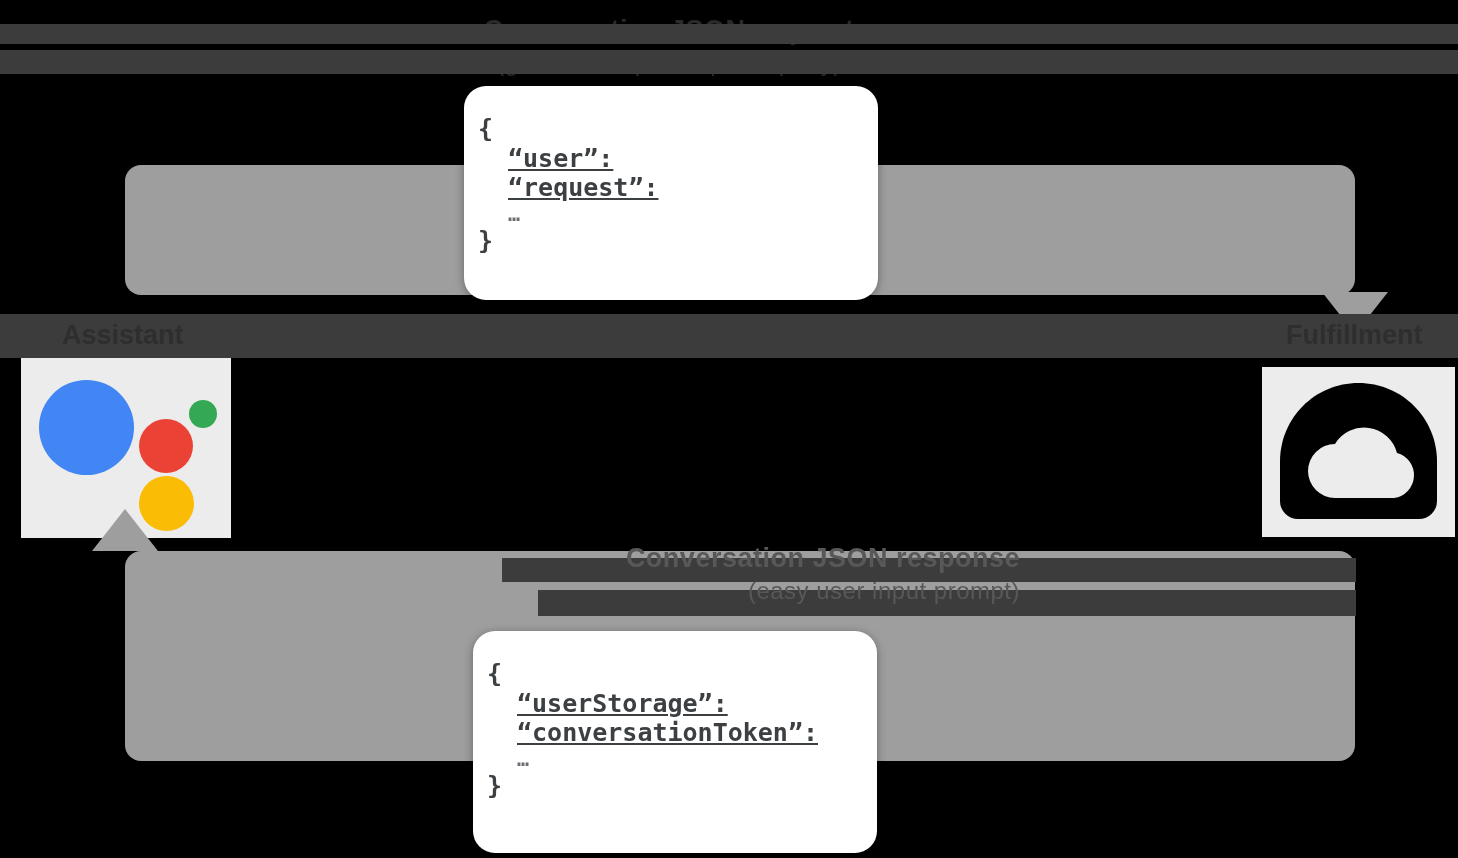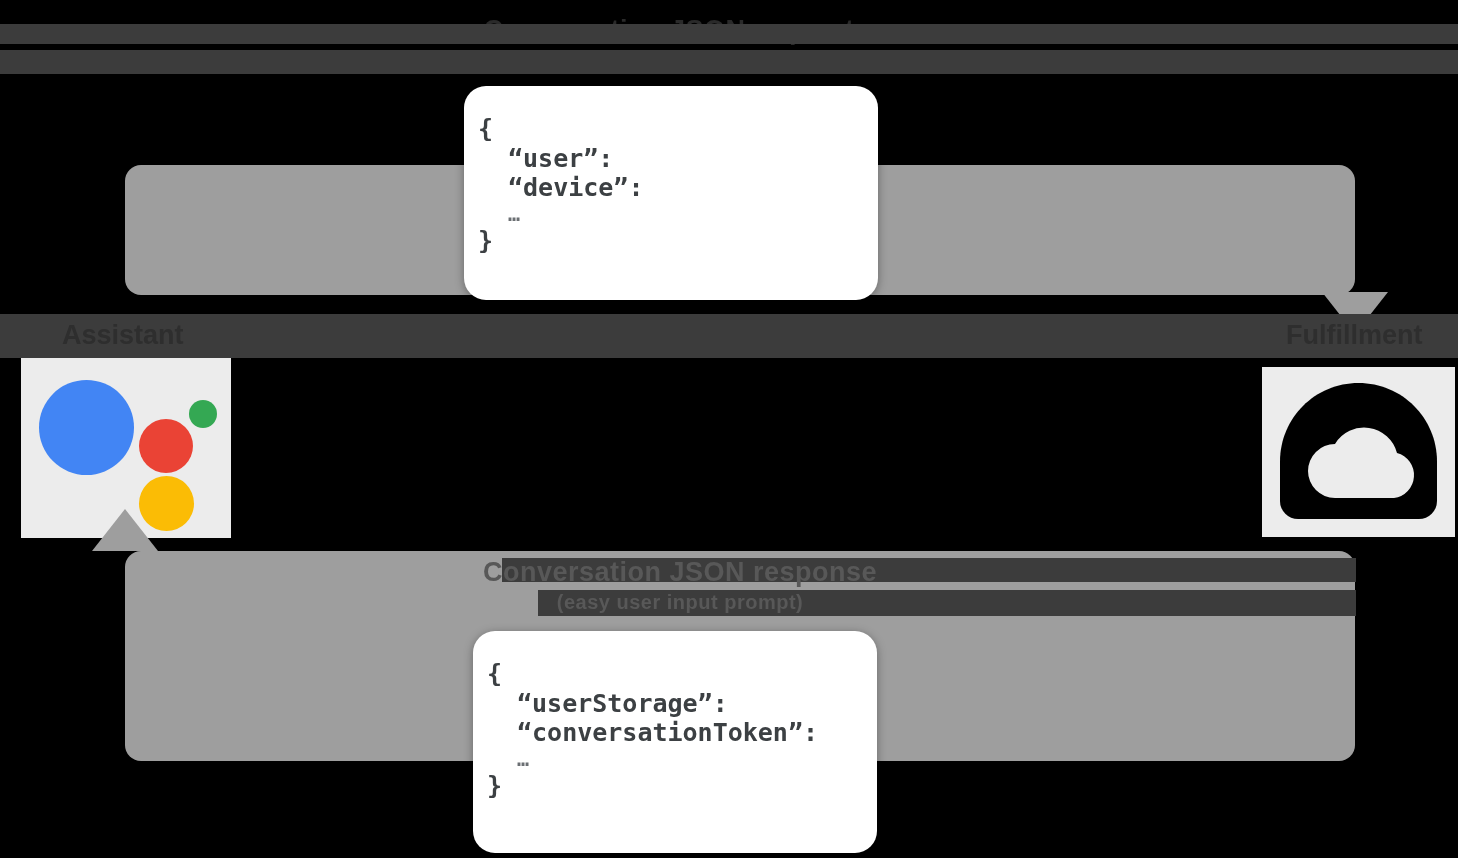--- a/index.html
+++ b/index.html
@@ -73,21 +73,21 @@
     box-shadow: 0 2px 10px rgba(0,0,0,0.35);
     font-family: "DejaVu Sans Mono", "Liberation Mono", monospace;
     font-weight: bold;
     color: #3c4043;
     font-size: 25px;
     line-height: 1.18;
     box-sizing: border-box;
     padding: 28px 0 24px 14px;
   }
   .json-line { white-space: pre; }
-  .json-line.indent { padding-left: 30px; }
+  .json-line.indent { padding-left: 30px; text-decoration: underline; }
   .json-line.ellipsis {
     font-size: 20px;
     color: #6b6f73;
     padding-left: 30px;
     letter-spacing: 1px;
   }
 
   
   .caption {
     position: absolute;
@@ -97,22 +97,22 @@
     letter-spacing: 0.5px;
   }
   .caption .c-title {
     display: block;
     font-size: 27px;
     font-weight: bold;
     line-height: 1.25;
   }
   .caption .c-sub {
     display: block;
-    font-size: 20px;
-    font-weight: bold;
+    font-size: 24px;
+    font-weight: normal;
     line-height: 1.25;
   }
   .caption.on-gray { color: #585858; }
 
   
   .endpoint-label {
     position: absolute;
     color: #2e2e2e;
     font-size: 27px;
     font-weight: bold;
@@ -132,21 +132,21 @@
 
   <div class="strip" style="left:0px; top:24px; width:1458px; height:20px;"></div>
   <div class="strip" style="left:0px; top:50px; width:1458px; height:24px;"></div>
 
   <div class="flow-band" style="left:125px; top:165px; width:1230px; height:130px; border-radius:16px;"></div>
   <div class="flow-head down" style="left:1322px; top:292px;"></div>
 
   <div class="json-card" style="left:464px; top:86px; width:414px; height:214px;">
     <div class="json-line">{</div>
     <div class="json-line indent">“user”:</div>
-    <div class="json-line indent">“device”:</div>
+    <div class="json-line indent">“request”:</div>
     <div class="json-line ellipsis">…</div>
     <div class="json-line">}</div>
   </div>
 
   <div class="strip" style="left:0px; top:314px; width:1458px; height:44px;"></div>
 
   <div class="endpoint-label" style="left:62px; top:320px;">Assistant</div>
 
   <div class="endpoint-label" style="left:1286px; top:320px;">Fulfillment</div>
 
@@ -169,21 +169,21 @@
       </svg>
     </div>
   </div>
 
   <div class="flow-band" style="left:125px; top:551px; width:1230px; height:210px; border-radius:16px;"></div>
   <div class="flow-head up" style="left:92px; top:509px;"></div>
 
   <div class="strip" style="left:502px; top:558px; width:854px; height:24px;"></div>
   <div class="strip" style="left:538px; top:590px; width:818px; height:26px;"></div>
 
-  <div class="caption on-gray" style="left:340px; top:556px; width:680px;">
+  <div class="caption on-gray" style="left:340px; top:542px; width:680px;text-align:right;">
     <span class="c-title">Conversation JSON response</span>
     <span class="c-sub">(easy user input prompt)</span>
   </div>
 
   <div class="json-card" style="left:473px; top:631px; width:404px; height:222px;">
     <div class="json-line">{</div>
     <div class="json-line indent">“userStorage”:</div>
     <div class="json-line indent">“conversationToken”:</div>
     <div class="json-line ellipsis">…</div>
     <div class="json-line">}</div>

